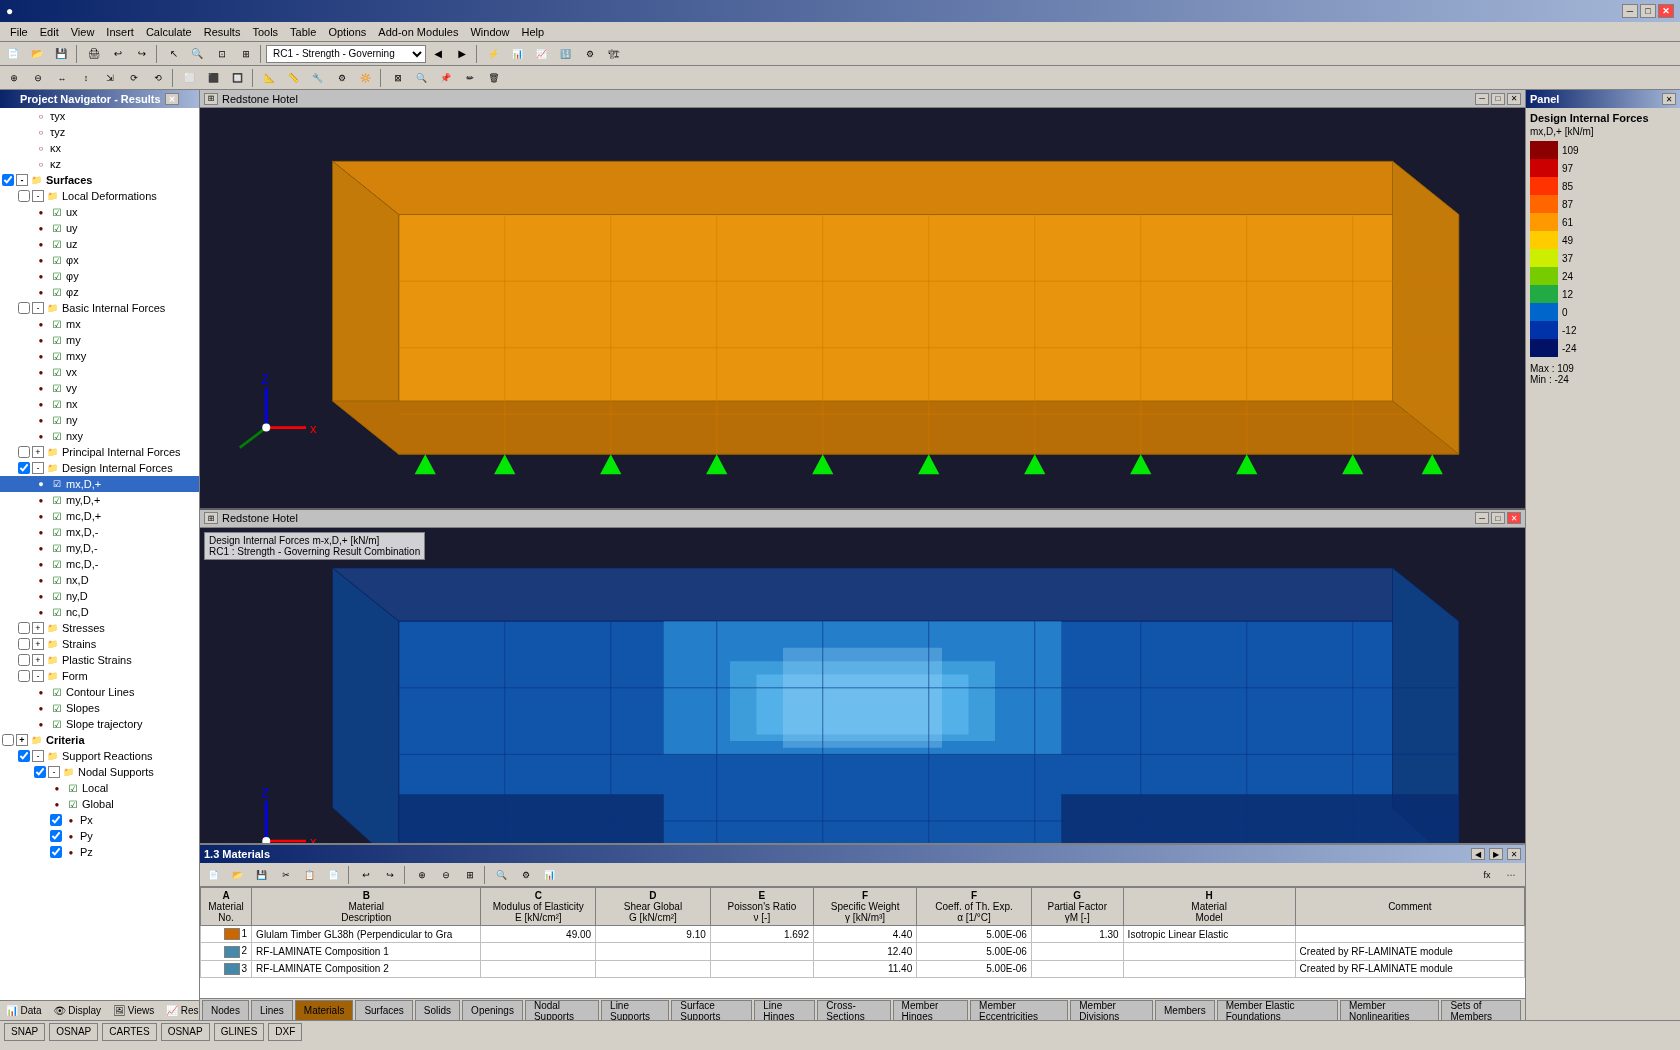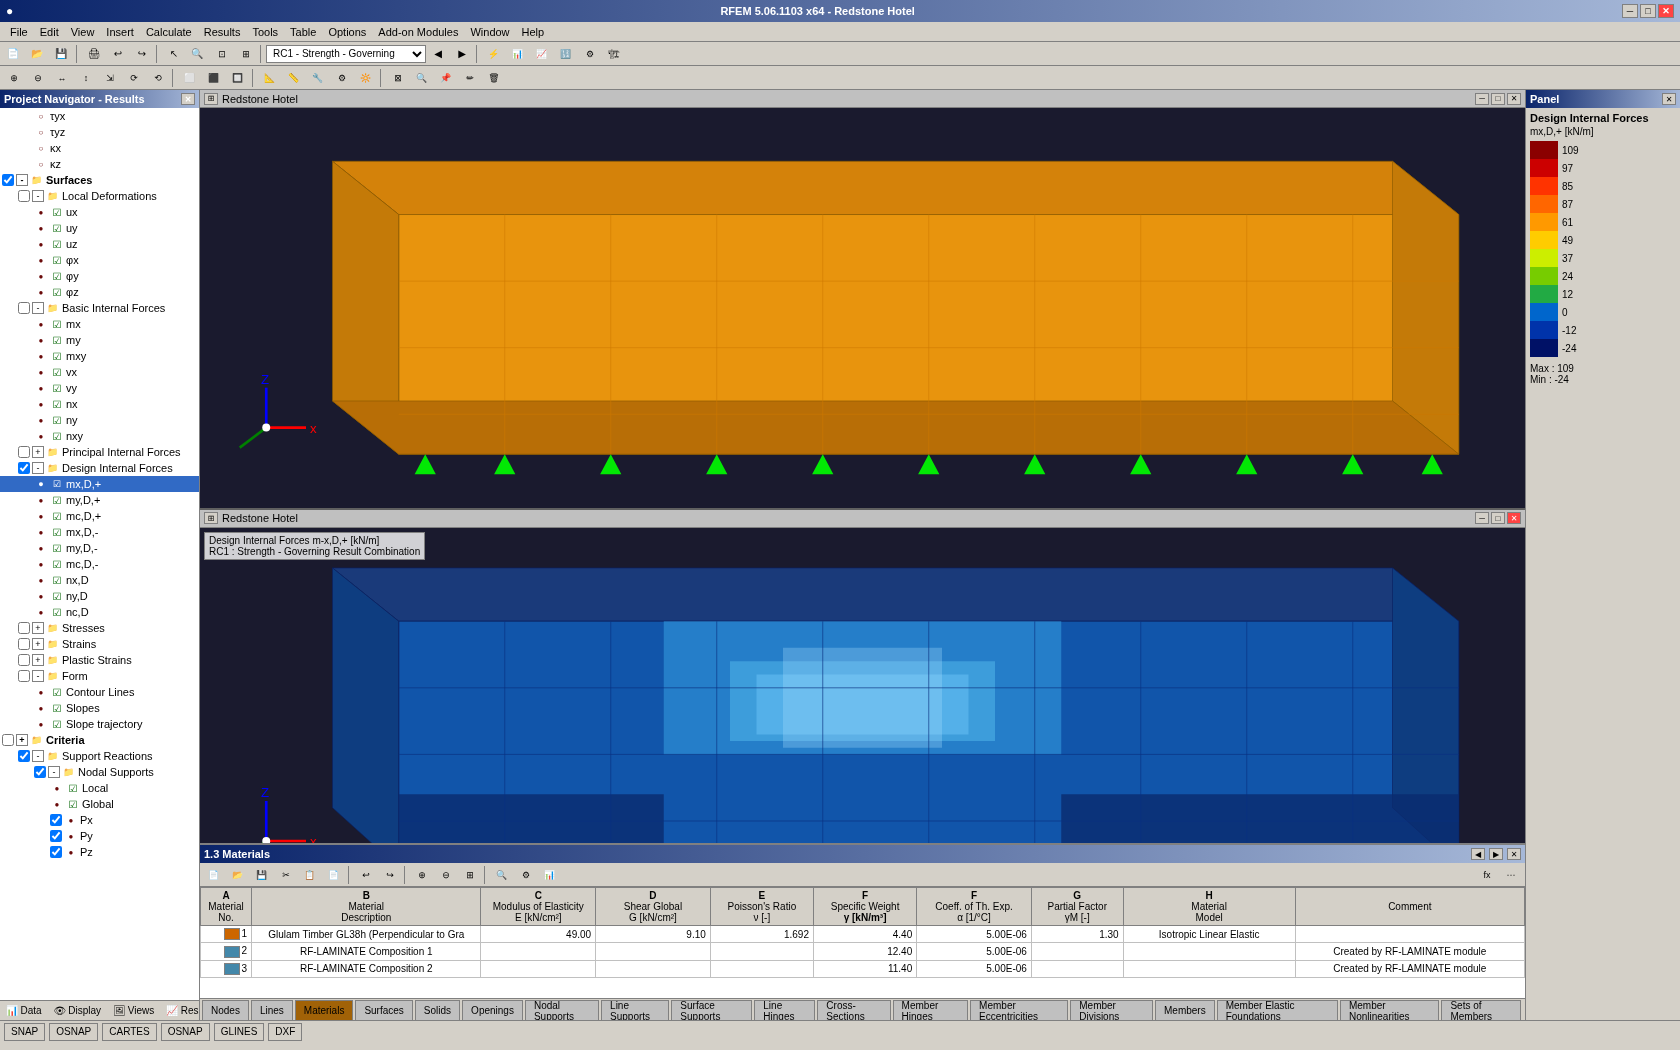--- a/index.html
+++ b/index.html
@@ -19,21 +19,21 @@
     .toolbar { background: #d4d0c8; height: 24px; display: flex; align-items: center; padding: 1px 2px; border-bottom: 1px solid #808080; flex-wrap: nowrap; overflow: hidden; }
     .tb-btn { width: 22px; height: 20px; background: #d4d0c8; border: 1px solid transparent; display: inline-flex; align-items: center; justify-content: center; font-size: 10px; cursor: pointer; margin: 0 1px; }
     .tb-sep { width: 4px; height: 18px; border-left: 1px solid #808080; margin: 0 2px; }
     .tb-dropdown { height: 18px; background: white; border: 1px solid #808080; font-size: 10px; padding: 0 2px; min-width: 160px; }
 
     
     #main-layout { display: flex; height: calc(1050px - 22px - 20px - 24px - 24px - 30px); }
 
     
     #left-panel { width: 200px; background: #d4d0c8; border-right: 1px solid #808080; display: flex; flex-direction: column; overflow: hidden; }
-    #nav-title { background: linear-gradient(to right, #0a246a, #a6b8d8); color: white; height: 18px; display: flex; align-items: center; padding: 0 4px; font-size: 11px; font-weight: bold; justify-content: space-between; }
+    #nav-title { background: linear-gradient(to right, #0a246a, #a6b8d8); color: white; height: 18px; display: flex; align-items: center; padding: 0 20px; font-size: 11px; font-weight: bold; justify-content: space-between; }
     #nav-tree { flex: 1; overflow-y: auto; overflow-x: hidden; background: white; }
     .tree-item { display: flex; align-items: center; padding: 1px 2px; cursor: pointer; white-space: nowrap; font-size: 11px; height: 16px; }
     .tree-item.selected { background: #316ac5; color: white; }
     .tree-indent { display: inline-block; width: 16px; flex-shrink: 0; }
     .tree-expand { width: 12px; height: 12px; border: 1px solid #808080; background: white; display: inline-flex; align-items: center; justify-content: center; font-size: 9px; margin-right: 2px; cursor: pointer; flex-shrink: 0; }
     .tree-icon { width: 14px; height: 14px; margin-right: 2px; flex-shrink: 0; display: inline-flex; align-items: center; justify-content: center; font-size: 9px; }
     .tree-check { width: 12px; height: 12px; margin-right: 2px; flex-shrink: 0; }
     .tree-label { font-size: 11px; }
     .cb-icon { color: #0a6a0a; font-size: 10px; }
     .radio-icon { color: #6a0a0a; font-size: 8px; }
@@ -67,21 +67,21 @@
     .scale-label { font-size: 10px; margin-left: 4px; white-space: nowrap; }
     #panel-stats { margin-top: 6px; font-size: 10px; }
 
     
     #bottom-area { height: 155px; background: #d4d0c8; border-top: 2px solid #808080; display: flex; flex-direction: column; }
     #table-title-bar { background: linear-gradient(to right, #0a246a, #a6b8d8); color: white; height: 18px; display: flex; align-items: center; padding: 0 4px; font-size: 11px; font-weight: bold; justify-content: space-between; }
     #table-toolbar { height: 24px; background: #d4d0c8; display: flex; align-items: center; padding: 1px 2px; border-bottom: 1px solid #808080; }
     #table-container { flex: 1; overflow: auto; background: white; }
     table { border-collapse: collapse; width: 100%; font-size: 10px; }
     th { background: #d4d0c8; border: 1px solid #808080; padding: 2px 4px; text-align: center; font-weight: bold; height: 30px; position: sticky; top: 0; }
-    td { border: 1px solid #c0c0c0; padding: 2px 4px; height: 16px; text-align: center; }
+    td { border: 1px solid #c0c0c0; padding: 2px 4px; height: 16px; }
     .col-A { width: 40px; text-align: center; }
     .col-num { text-align: right; }
     .material-color { width: 16px; height: 12px; display: inline-block; border: 1px solid #808080; margin-right: 2px; vertical-align: middle; }
 
     
     #tab-bar { height: 22px; background: #d4d0c8; border-top: 1px solid #808080; display: flex; align-items: flex-end; padding: 0 2px; overflow: hidden; }
     .tab { padding: 2px 8px; border: 1px solid #808080; border-bottom: none; background: #c0c0c0; margin-right: 2px; cursor: pointer; font-size: 10px; height: 20px; display: flex; align-items: center; }
     .tab.active { background: #a16207; z-index: 1; }
 
     
@@ -108,21 +108,20 @@
     .tb-spacer { flex: 1; }
 
     
     .toolbar2 { background: #d4d0c8; height: 24px; display: flex; align-items: center; padding: 1px 2px; border-bottom: 1px solid #808080; flex-wrap: nowrap; overflow: hidden; }
   </style>
 </head>
 <body>
 
 <div id="title-bar">
   <span style="font-size:12px;">●</span>
-  <span class="title-text">RFEM 5.06.1103 x64 - Redstone Hotel</span>
   <div class="win-controls">
     <div class="win-btn">─</div>
     <div class="win-btn">□</div>
     <div class="win-btn" style="background:#ff4444; color:white;">✕</div>
   </div>
 </div>
 
 <div id="menu-bar">
   <span>File</span>
   <span>Edit</span>
@@ -755,21 +754,21 @@
       </div>
       <div id="table-container">
         <table>
           <thead>
             <tr>
               <th rowspan="2" style="width:40px;">A<br><span style="font-weight:normal;">Material<br>No.</span></th>
               <th rowspan="2" style="width:200px;">B<br><span style="font-weight:normal;">Material<br>Description</span></th>
               <th style="width:100px;">C<br><span style="font-weight:normal;">Modulus of Elasticity</span><br><span style="font-weight:normal;">E [kN/cm²]</span></th>
               <th style="width:100px;">D<br><span style="font-weight:normal;">Shear Global</span><br><span style="font-weight:normal;">G [kN/cm²]</span></th>
               <th style="width:90px;">E<br><span style="font-weight:normal;">Poisson's Ratio</span><br><span style="font-weight:normal;">ν [-]</span></th>
-              <th style="width:90px;">F<br><span style="font-weight:normal;">Specific Weight</span><br><span style="font-weight:bold;margin-top:32px;">γ [kN/m³]</span></th>
+              <th style="width:90px;">F<br><span style="font-weight:normal;">Specific Weight</span><br><span style="font-weight:normal;margin-top:32px;">γ [kN/m³]</span></th>
               <th style="width:100px;">F<br><span style="font-weight:normal;">Coeff. of Th. Exp.</span><br><span style="font-weight:normal;">α [1/°C]</span></th>
               <th style="width:80px;">G<br><span style="font-weight:normal;">Partial Factor</span><br><span style="font-weight:normal;">γM [-]</span></th>
               <th style="width:150px;">H<br><span style="font-weight:normal;">Material</span><br><span style="font-weight:normal;">Model</span></th>
               <th style="width:200px;"><span style="font-weight:normal;">Comment</span></th>
             </tr>
           </thead>
           <tbody>
 
             <tr>
               <td class="col-A col-num">

